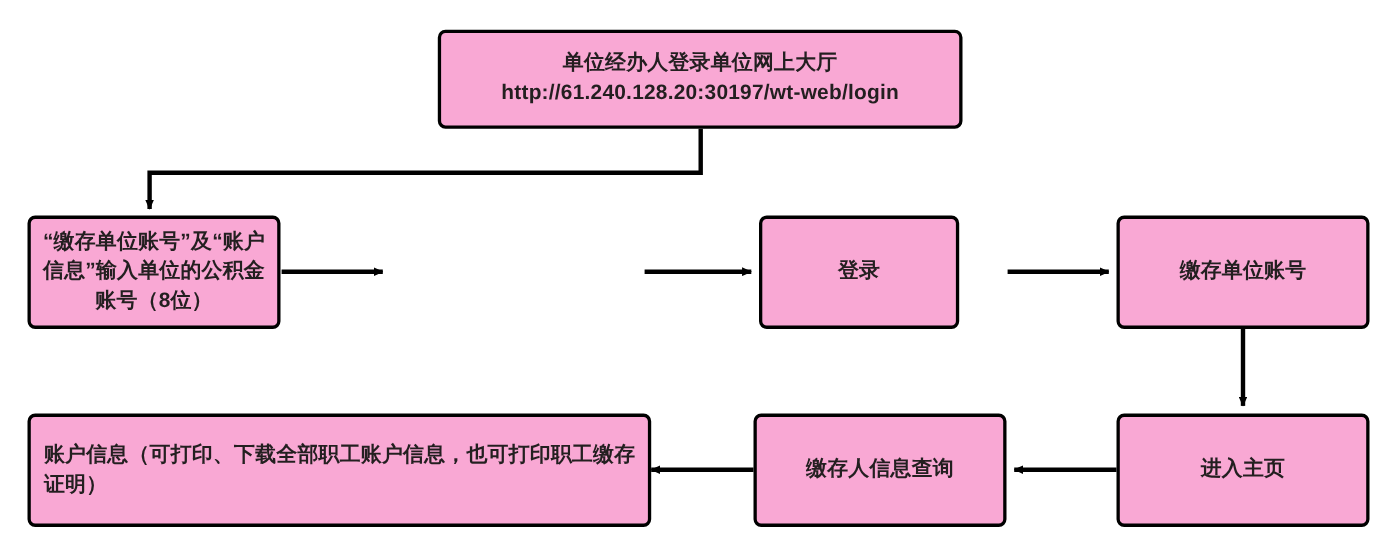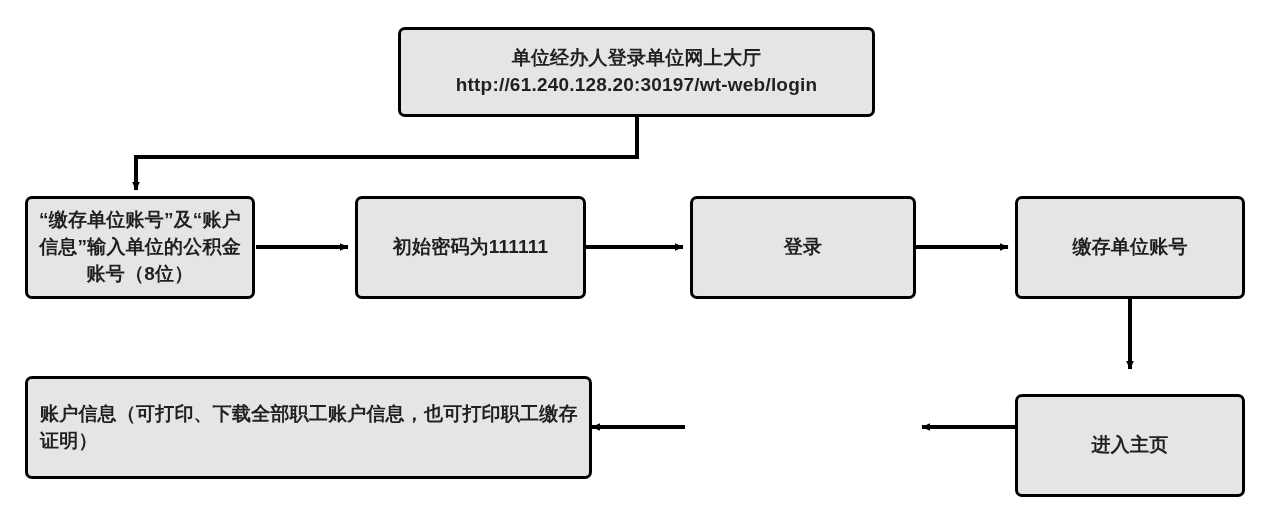--- a/index.html
+++ b/index.html
@@ -13,21 +13,21 @@
   #canvas {
     position: relative;
     width: 1269px;
     height: 506px;
     background: #ffffff;
     overflow: hidden;
   }
   .node {
     position: absolute;
     box-sizing: border-box;
-    background: #e5e5e5;
+    background: #f9a8d4;
     border: 3px solid #000000;
     border-radius: 7px;
     display: flex;
     align-items: center;
     justify-content: center;
     text-align: center;
     color: #231f20;
     font-weight: bold;
     font-size: 19px;
     line-height: 1.42;
@@ -82,34 +82,34 @@
 
   <div class="node" style="left:398px; top:27px; width:477px; height:90px;">
     <span class="txt">单位经办人登录单位网上大厅
 http://61.240.128.20:30197/wt-web/login</span>
   </div>
 
   <div class="node" style="left:25px; top:196px; width:230px; height:103px;">
     <span class="txt">“缴存单位账号”及“账户信息”输入单位的公积金账号（8位）</span>
   </div>
 
-  <div class="node" style="left:355px; top:196px; width:231px; height:103px;">
-    <span class="txt">初始密码为111111</span>
-  </div>
 
-  <div class="node" style="left:690px; top:196px; width:226px; height:103px;">
+  <div class="node" style="left:690px; top:196px; width:182px; height:103px;">
     <span class="txt">登录</span>
   </div>
 
   <div class="node" style="left:1015px; top:196px; width:230px; height:103px;">
     <span class="txt">缴存单位账号</span>
   </div>
 
   <div class="node left-align" style="left:25px; top:376px; width:567px; height:103px;">
     <span class="txt">账户信息（可打印、下载全部职工账户信息，也可打印职工缴存证明）</span>
   </div>
 
+  <div class="node" style="left:685px; top:376px; width:230px; height:103px;">
+    <span class="txt">缴存人信息查询</span>
+  </div>
 
-  <div class="node" style="left:1015px; top:376px; width:230px; height:103px;margin-top:18px;">
+  <div class="node" style="left:1015px; top:376px; width:230px; height:103px;">
     <span class="txt">进入主页</span>
   </div>
 
 </div>
 
 </body></html>

